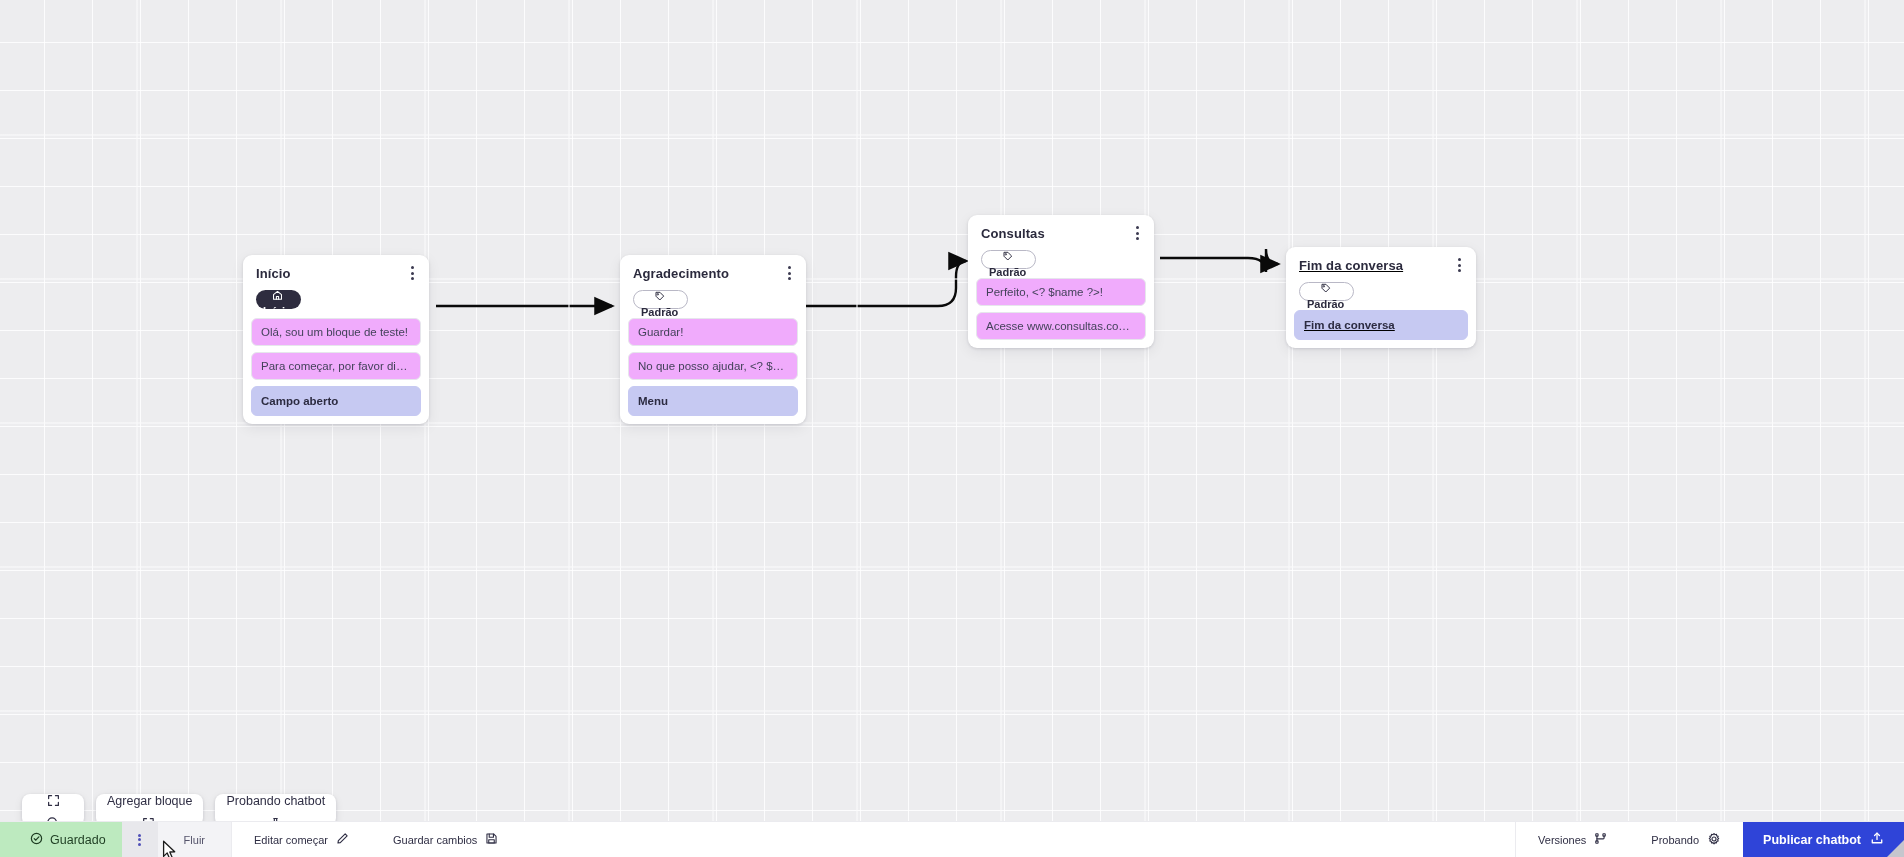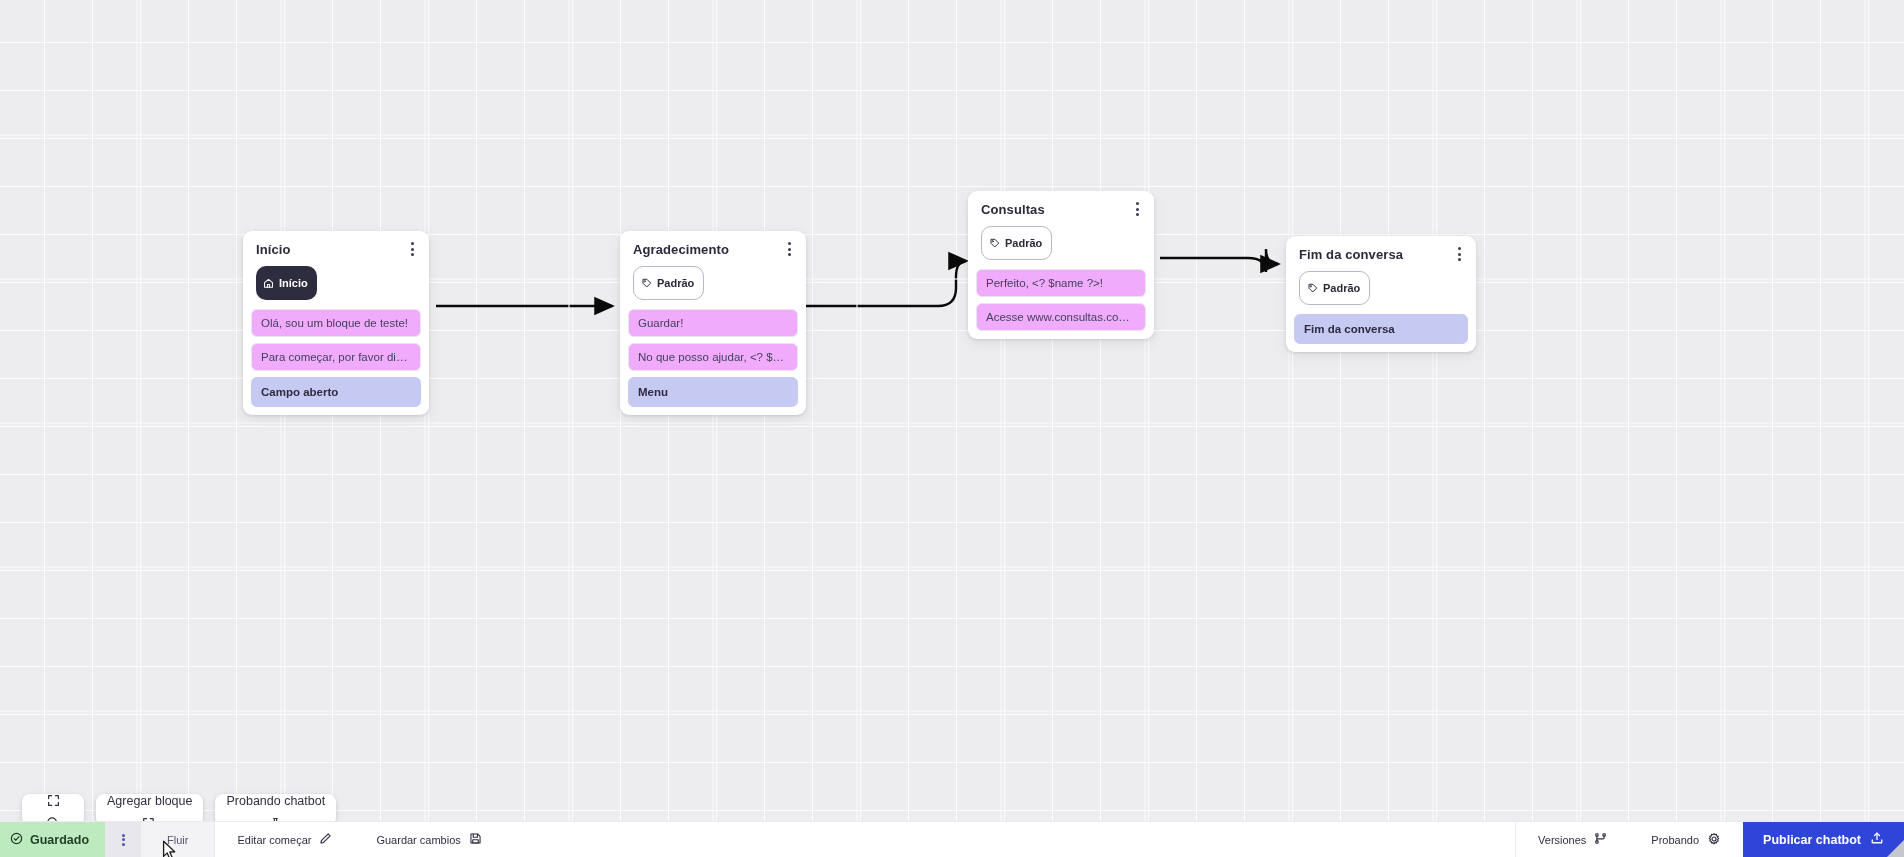--- a/index.html
+++ b/index.html
@@ -38,20 +38,21 @@
   .edges { position: absolute; left: 0; top: 0; width: 1904px; height: 822px; }
 
   
   .node {
     position: absolute;
     background: #ffffff;
     border-radius: 9px;
     box-shadow: 0 1px 3px rgba(20,20,40,.13), 0 4px 14px rgba(20,20,40,.07);
     padding: 0;
     z-index: 3;
+    margin-top: 24px;
   }
   .node-head {
     padding: 11px 12px 9px 13px;
     position: relative;
   }
   .node-title {
     font-size: 13px;
     font-weight: bold;
     color: #2b2a3d;
     letter-spacing: .1px;
@@ -62,25 +63,26 @@
     width: 16px; height: 18px;
     display: flex; flex-direction: column; align-items: center;
     justify-content: space-between; padding: 2px 0;
     cursor: pointer;
   }
   .dots i { display:block; width: 3px; height: 3px; border-radius: 50%; background: #3b3a50; }
 
   .badge {
     display: inline-flex; align-items: center; gap: 5px;
     margin-top: 9px;
-    height: 34px; padding: 0 9px 0 7px;
+    height: 19px; padding: 0 9px 0 7px;
     border-radius: 10px;
     font-size: 11px; font-weight: bold;
     line-height: 1;
     white-space: nowrap;
+    flex-direction: column;
   }
   .badge.start { background: #2e2c3f; color: #ffffff; }
   .badge.default {
     background: #ffffff; color: #2b2a3d;
     border: 1px solid #b9b8c6;
   }
   .badge svg { display:block; }
 
   .node-body { padding: 0 8px 8px 8px; }
   .row {
@@ -138,22 +140,22 @@
     position: absolute; left: 0; bottom: 0;
     width: 1904px; height: 36px;
     background: #ffffff;
     border-top: 1px solid #ebebef;
     display: flex; align-items: stretch;
     z-index: 8;
   }
   .saved {
     background: #bdeabf;
     display: flex; align-items: center; gap: 7px;
-    padding: 0 16px 0 10px;
-    font-size: 12.5px; font-weight: bold; color: #1e3d22;
+    padding: 0 16px 0 30px;
+    font-size: 12.5px; font-weight: normal; color: #1e3d22;
     white-space: nowrap;
   }
   .sb-kebab {
     width: 36px; background: #e8e8ec;
     display: flex; align-items: center; justify-content: center;
     cursor: pointer;
   }
   .sb-kebab i { display:block; width:3px; height:3px; border-radius:50%; background:#5050b8; margin:1.5px 0; }
   .sb-item {
     display: flex; align-items: center; gap: 8px;
@@ -272,21 +274,21 @@
           </span>
           <span>Padrão</span>
         </div>
       </div>
       <div class="node-body">
         <div class="row">Perfeito, &lt;? $name ?&gt;!</div>
         <div class="row">Acesse www.consultas.com par...</div>
       </div>
     </div>
 
-    <div class="node" style="left:1286px; top:236px; width:190px;">
+    <div class="node" style="left:1286px; top:223px; width:190px;text-decoration:underline;">
       <div class="node-head">
         <div class="node-title">Fim da conversa</div>
         <div class="dots">
           <i></i>
             <i></i>
             <i></i>
         </div>
         <div class="badge default">
           <span>
             <svg width="11" height="11" viewBox="0 0 16 16" fill="none" stroke="#2b2a3d" stroke-width="1.4" stroke-linejoin="round">

